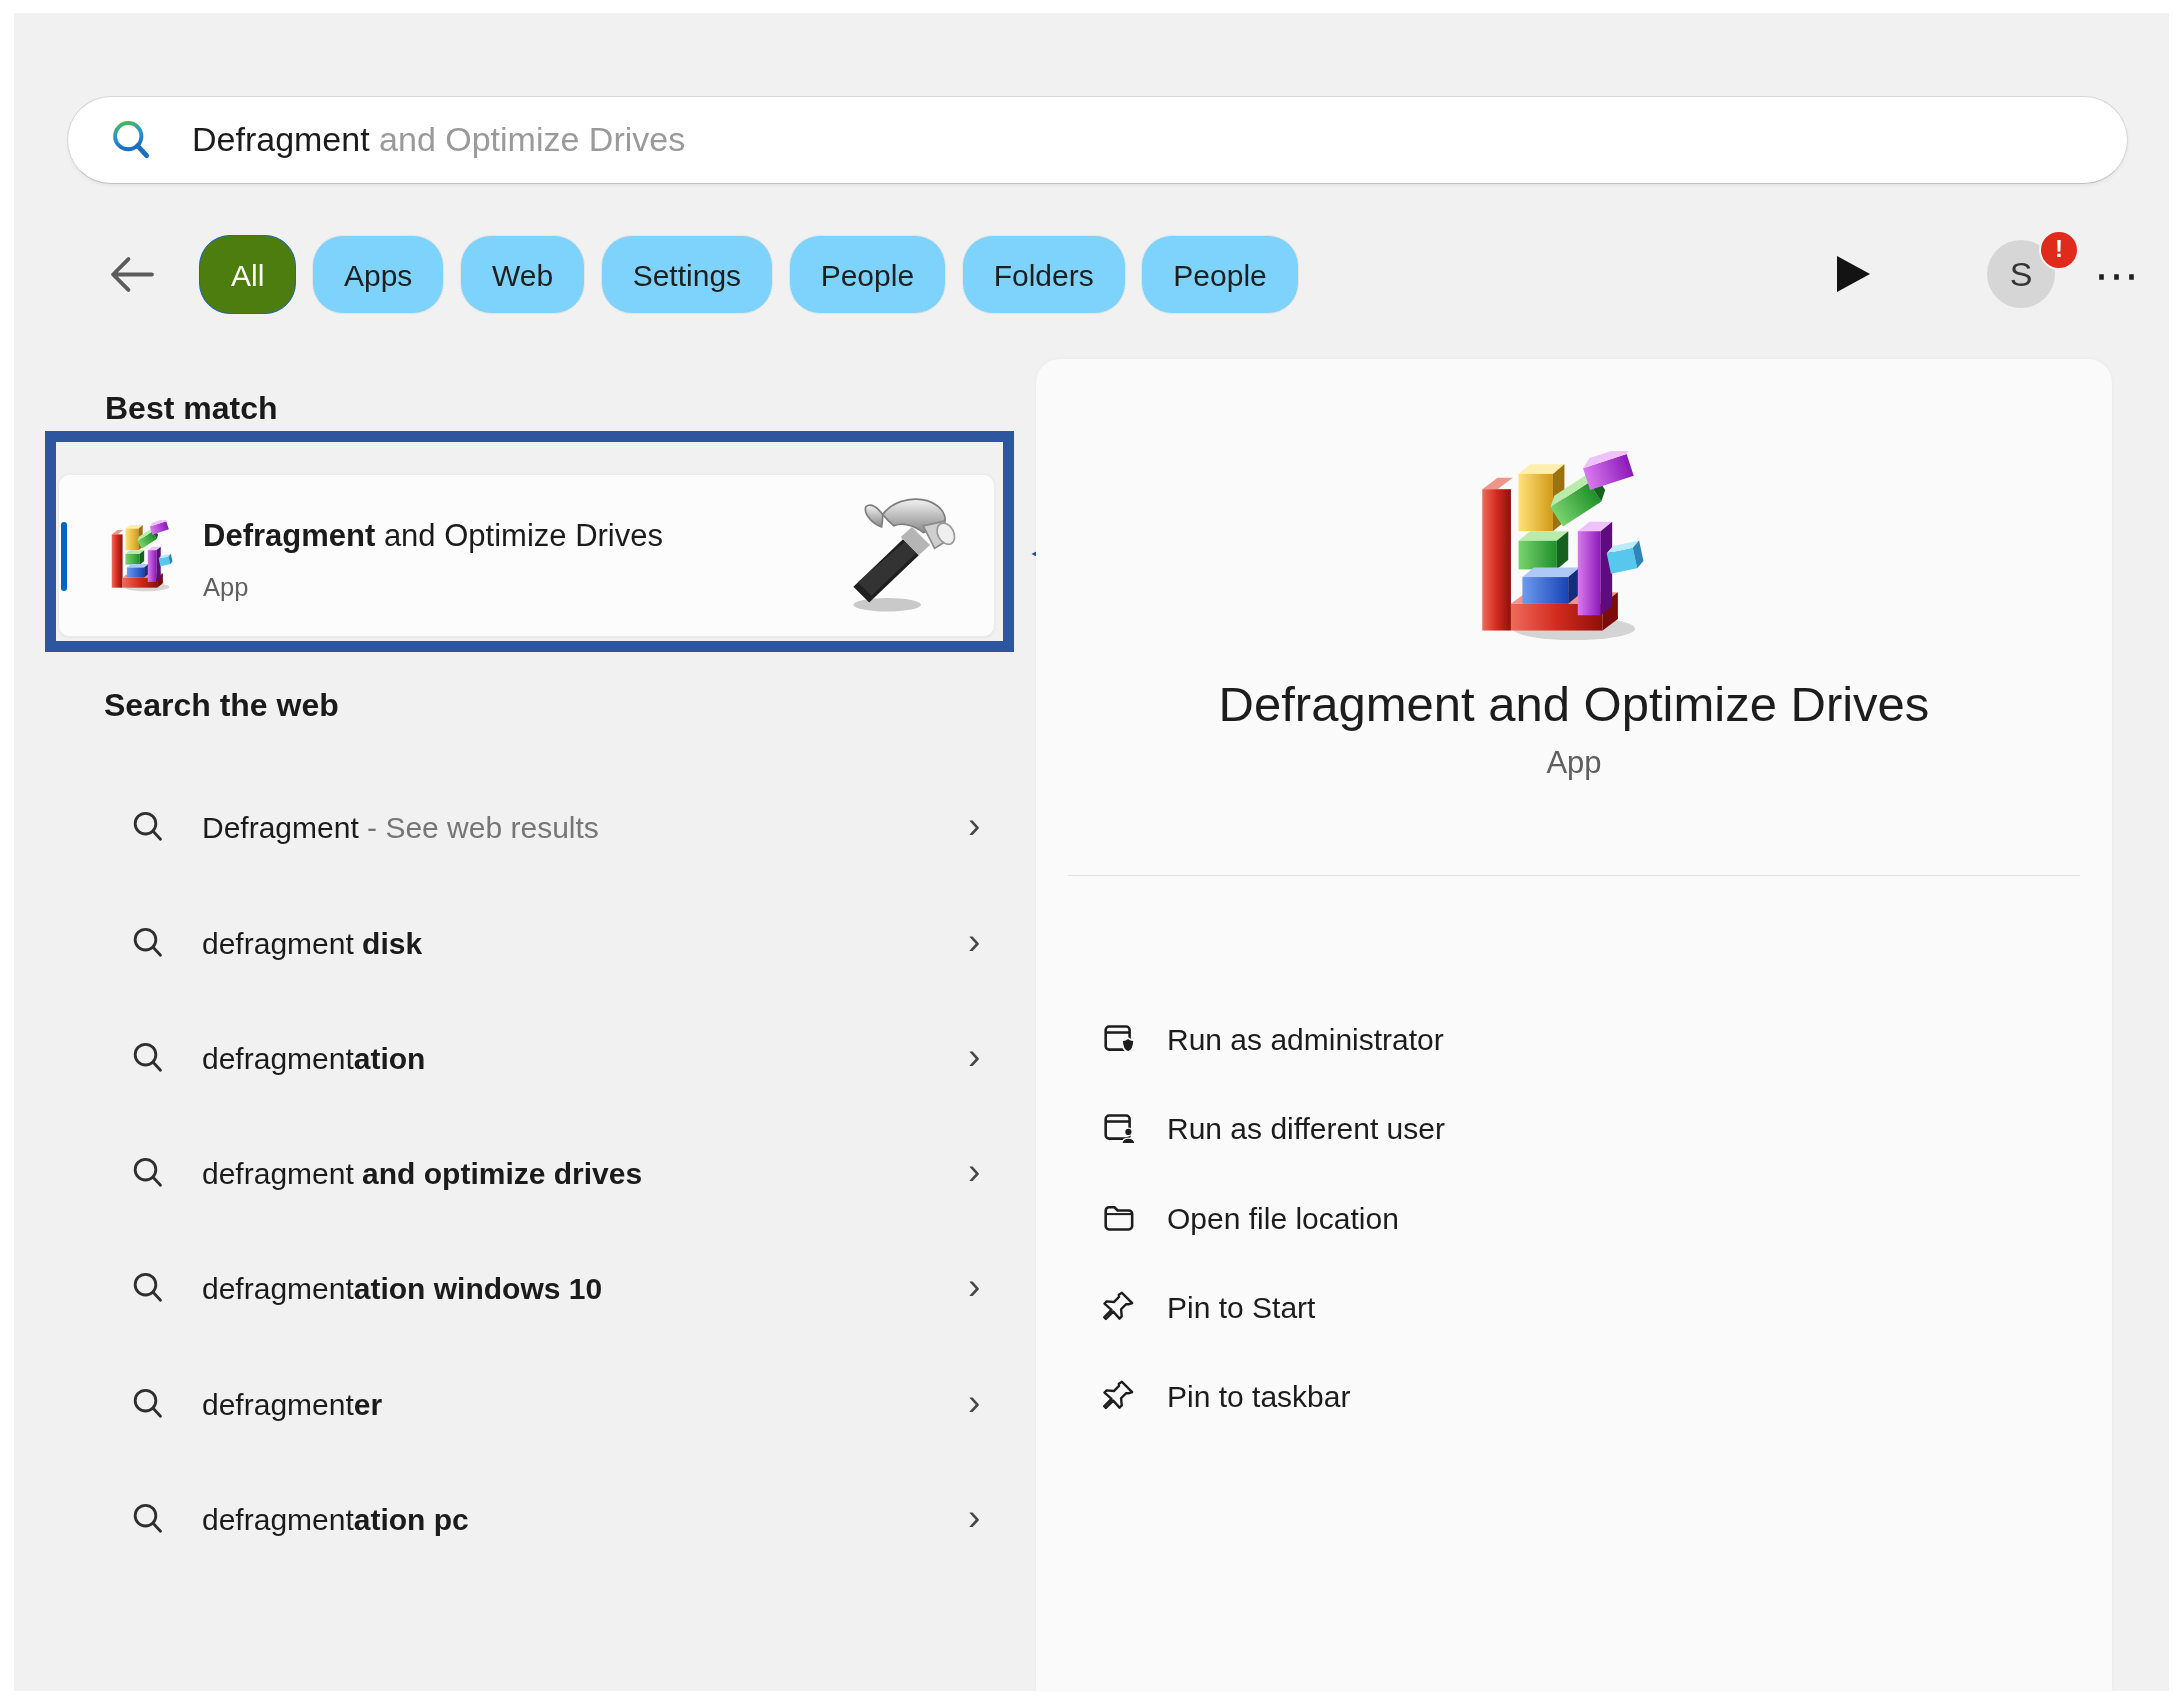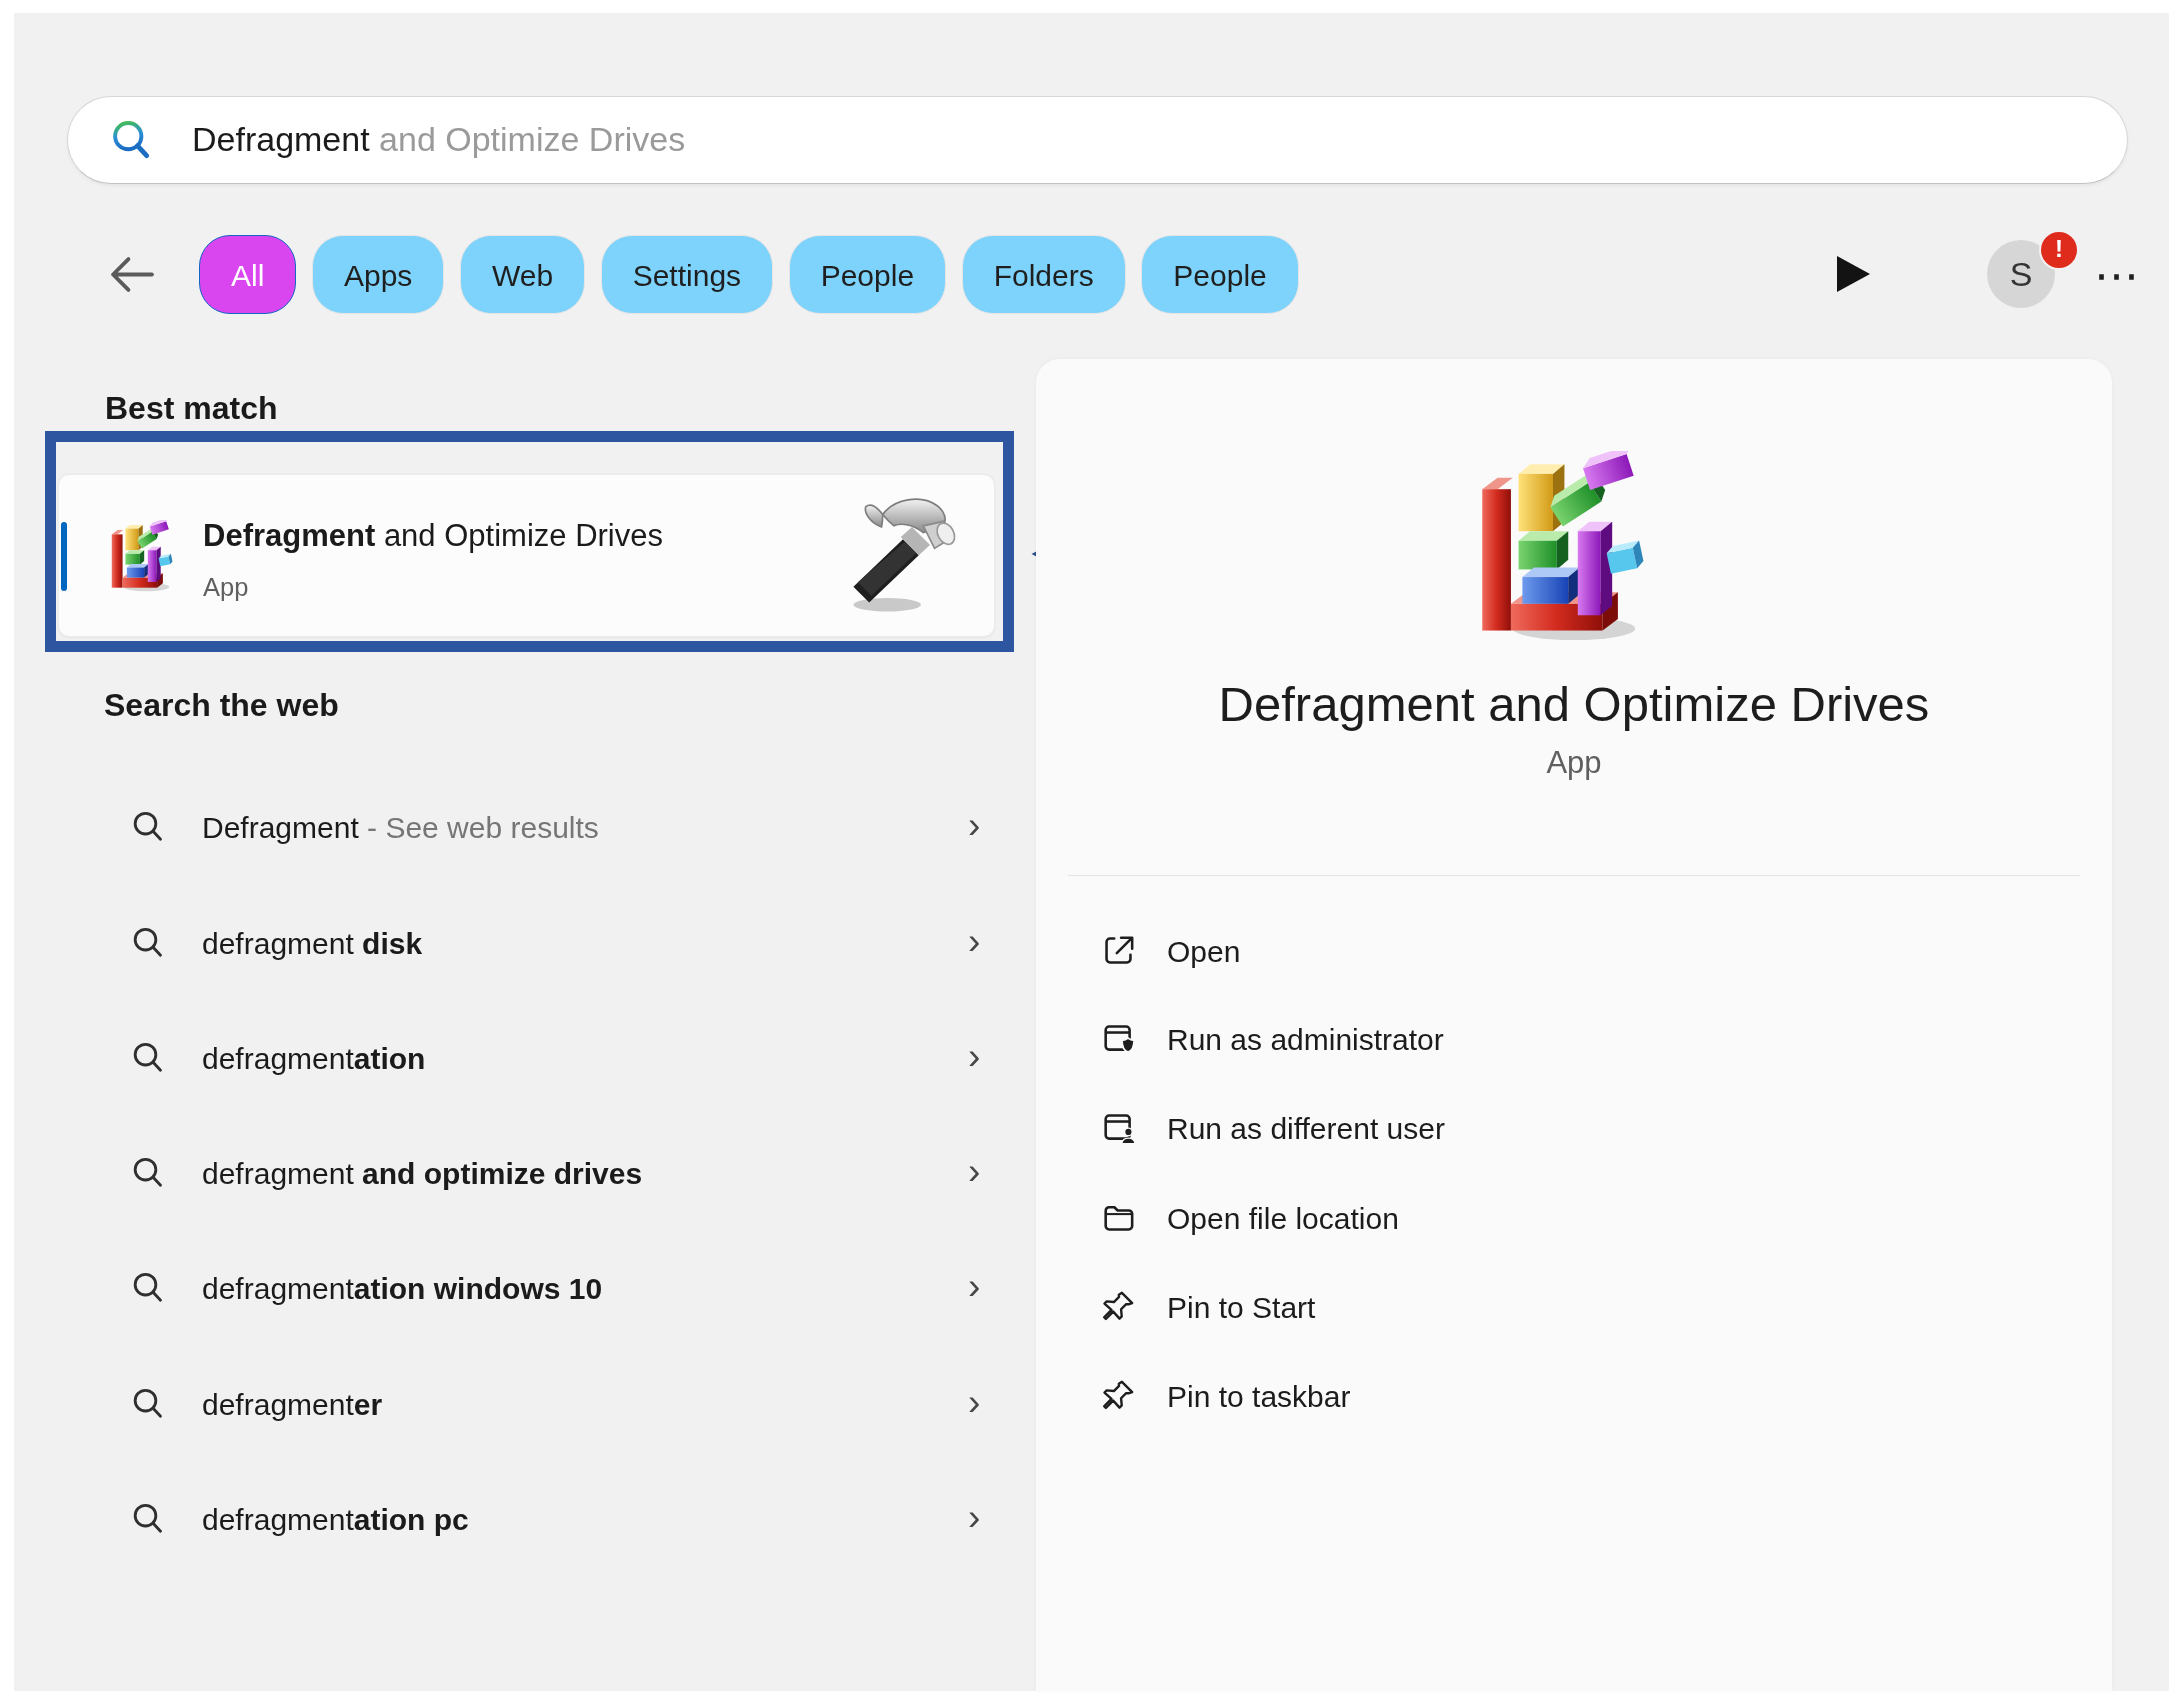--- a/index.html
+++ b/index.html
@@ -14,21 +14,21 @@
   .search-bar .mag{position:absolute;left:40px;top:20px;width:45px;height:45px;}
   .search-text{position:absolute;left:124px;top:0;height:85px;line-height:85px;font-size:34px;white-space:pre;}
   .search-text .typed{color:#1b1b1b;}
   .search-text .sugg{color:#9a9a9a;}
 
   
   .back-arrow{position:absolute;left:106px;top:252px;width:51px;height:45px;}
   .tabs{position:absolute;left:199px;top:235px;display:flex;gap:15.6px;}
   .pill{height:79px;line-height:79px;padding:0 31px;border-radius:31px;background:#7dd3fc;
         border:1.4px solid #e5e5e5;box-sizing:border-box;font-size:30px;color:#1f1f1f;white-space:nowrap;}
-  .pill.selected{background:#d946ef;border-color:#1467c5;color:#ffffff;}
+  .pill.selected{background:#4d7c0f;border-color:#1467c5;color:#ffffff;}
   .overflow-arrow{position:absolute;left:1837px;top:256px;width:0;height:0;
         border-left:33px solid #131313;border-top:18.4px solid transparent;border-bottom:18.4px solid transparent;}
   .avatar{position:absolute;left:1987px;top:240px;width:68px;height:68px;border-radius:50%;
         background:#d6d6d6;text-align:center;line-height:68px;font-size:34px;color:#343434;}
   .badge{position:absolute;left:2039px;top:230px;width:40px;height:40px;border-radius:50%;background:#df2b1c;
         border:2.8px solid #f1f1f2;box-sizing:border-box;text-align:center;line-height:34px;
         font-size:24px;font-weight:bold;color:#ffffff;}
   .ellipsis{position:absolute;left:2094px;top:249px;font-size:45px;color:#1e1e1e;letter-spacing:2.8px;}
 
   
@@ -254,26 +254,20 @@
   </div>
 
   <div class="panel">
     <svg class="big-icon" viewBox="0 0 100 100">
         <use href="#defrag-icon"></use>
       </svg>
     <div class="panel-title">Defragment and Optimize Drives</div>
     <div class="panel-subtitle">App</div>
     <div class="panel-divider"></div>
 
-    <div class="action-row" style="top:560px">
-      <svg class="aicon" viewBox="0 0 24 24">
-        <path d="M9.5 5H7a2 2 0 0 0-2 2v10a2 2 0 0 0 2 2h10a2 2 0 0 0 2-2v-2.5 M13.5 4.5H20v6.5 M19.6 4.9 11 13.5" fill="none" stroke="#1e1e1e" stroke-width="1.5" stroke-linecap="round" stroke-linejoin="round"></path>
-      </svg>
-      <div class="albl">Open</div>
-    </div>
 
     <div class="action-row" style="top:648px">
       <svg class="aicon" viewBox="0 0 24 24">
         <rect x="4.5" y="5" width="14" height="13.5" rx="2" fill="none" stroke="#1e1e1e" stroke-width="1.5"></rect>
         <path d="M4.5 8.5h14" fill="none" stroke="#1e1e1e" stroke-width="1.5"></path>
         <path d="M17.6 11.8c1.1.9 2.4 1.3 3.5 1.3 0 3.6-1.5 6.1-3.5 6.9-2-.8-3.5-3.3-3.5-6.9 1.1 0 2.4-.4 3.5-1.3z" fill="#1e1e1e" stroke="#fafafa" stroke-width="1"></path>
       </svg>
       <div class="albl">Run as administrator</div>
     </div>
 

